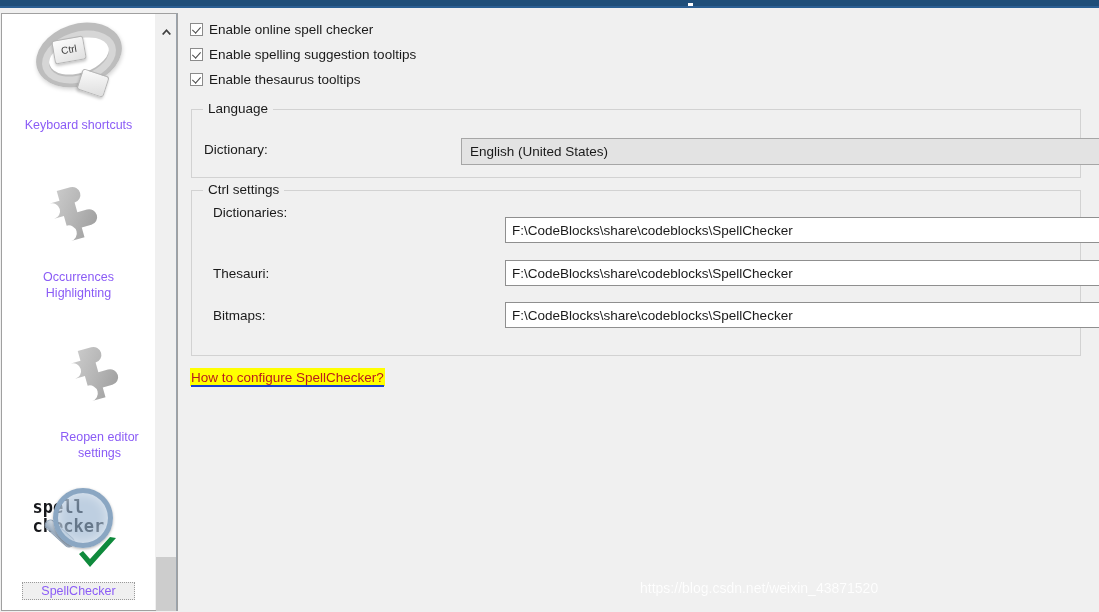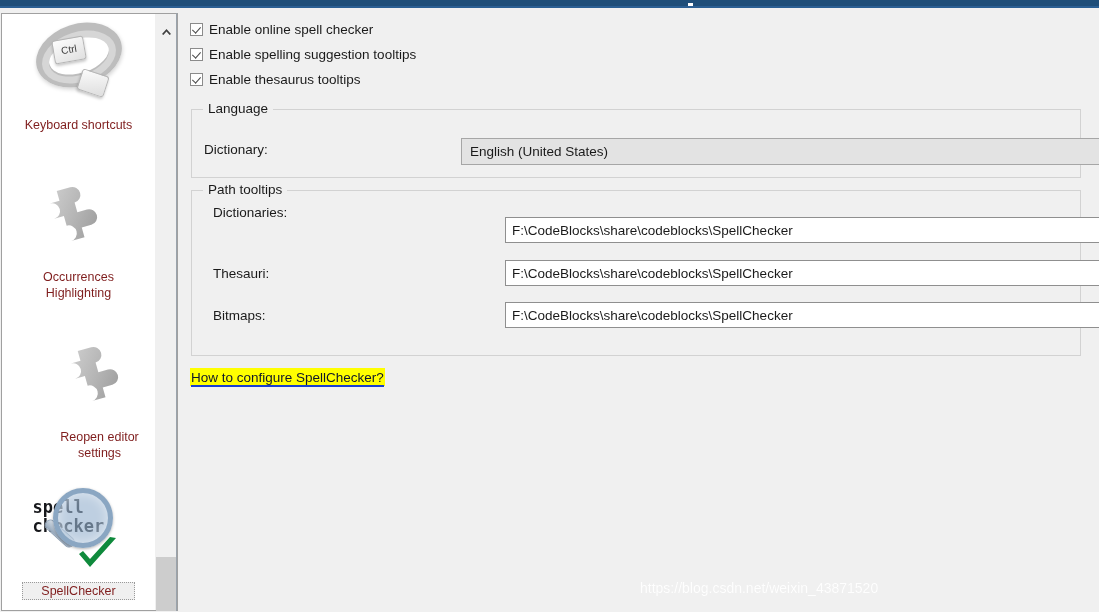--- a/index.html
+++ b/index.html
@@ -48,21 +48,21 @@
     text-align: center;
     cursor: default;
   }
   .cat-icon {
     position: relative;
     margin: 0 auto;
     width: 104px; height: 92px;
   }
   .cat-label {
     font-size: 12.5px;
-    color: #7f1d1d;
+    color: #8b5cf6;
     line-height: 16px;
     margin-top: 4px;
     display: inline-block;
     padding: 1px 3px;
   }
   .cat-label.selected {
     background: #f0f0f0;
     border: 1px dotted #9a9a9a;
     padding: 0px 18px;
   }
@@ -242,21 +242,21 @@
     display: flex; align-items: center;
     padding-left: 6px;
     cursor: text;
     overflow: hidden; white-space: nowrap;
   }
 
   #config-link {
     position: absolute;
     left: 12px; top: 358px;
     background: #ffff00;
-    color: #0f172a;
+    color: #b91c1c;
     font-size: 13.5px;
     padding: 2px 1px 1px 1px;
     cursor: pointer;
     display: inline-block;
   }
   #config-link span {
     border-bottom: 2px solid #1a3fd0;
     padding-bottom: 0px;
   }
 
@@ -371,21 +371,21 @@
     <div class="groupbox" style="left:13px; top:99px; width:890px; height:69px;">
       <div class="group-legend">Language</div>
     </div>
     <div class="field-label" style="left:26px; top:132px;">Dictionary:</div>
     <div id="dictionary-combo">
       <span class="combo-text">English (United States)</span>
 
     </div>
 
     <div class="groupbox" style="left:13px; top:180px; width:890px; height:166px;">
-      <div class="group-legend">Path tooltips</div>
+      <div class="group-legend">Ctrl settings</div>
     </div>
 
     <div class="field-label" style="left:35px; top:195px;">Dictionaries:</div>
     <div class="pathfield" style="top:207px;">F:\CodeBlocks\share\codeblocks\SpellChecker</div>
 
     <div class="field-label" style="left:35px; top:256px;">Thesauri:</div>
     <div class="pathfield" style="top:250px;">F:\CodeBlocks\share\codeblocks\SpellChecker</div>
 
     <div class="field-label" style="left:35px; top:298px;">Bitmaps:</div>
     <div class="pathfield" style="top:292px;">F:\CodeBlocks\share\codeblocks\SpellChecker</div>

